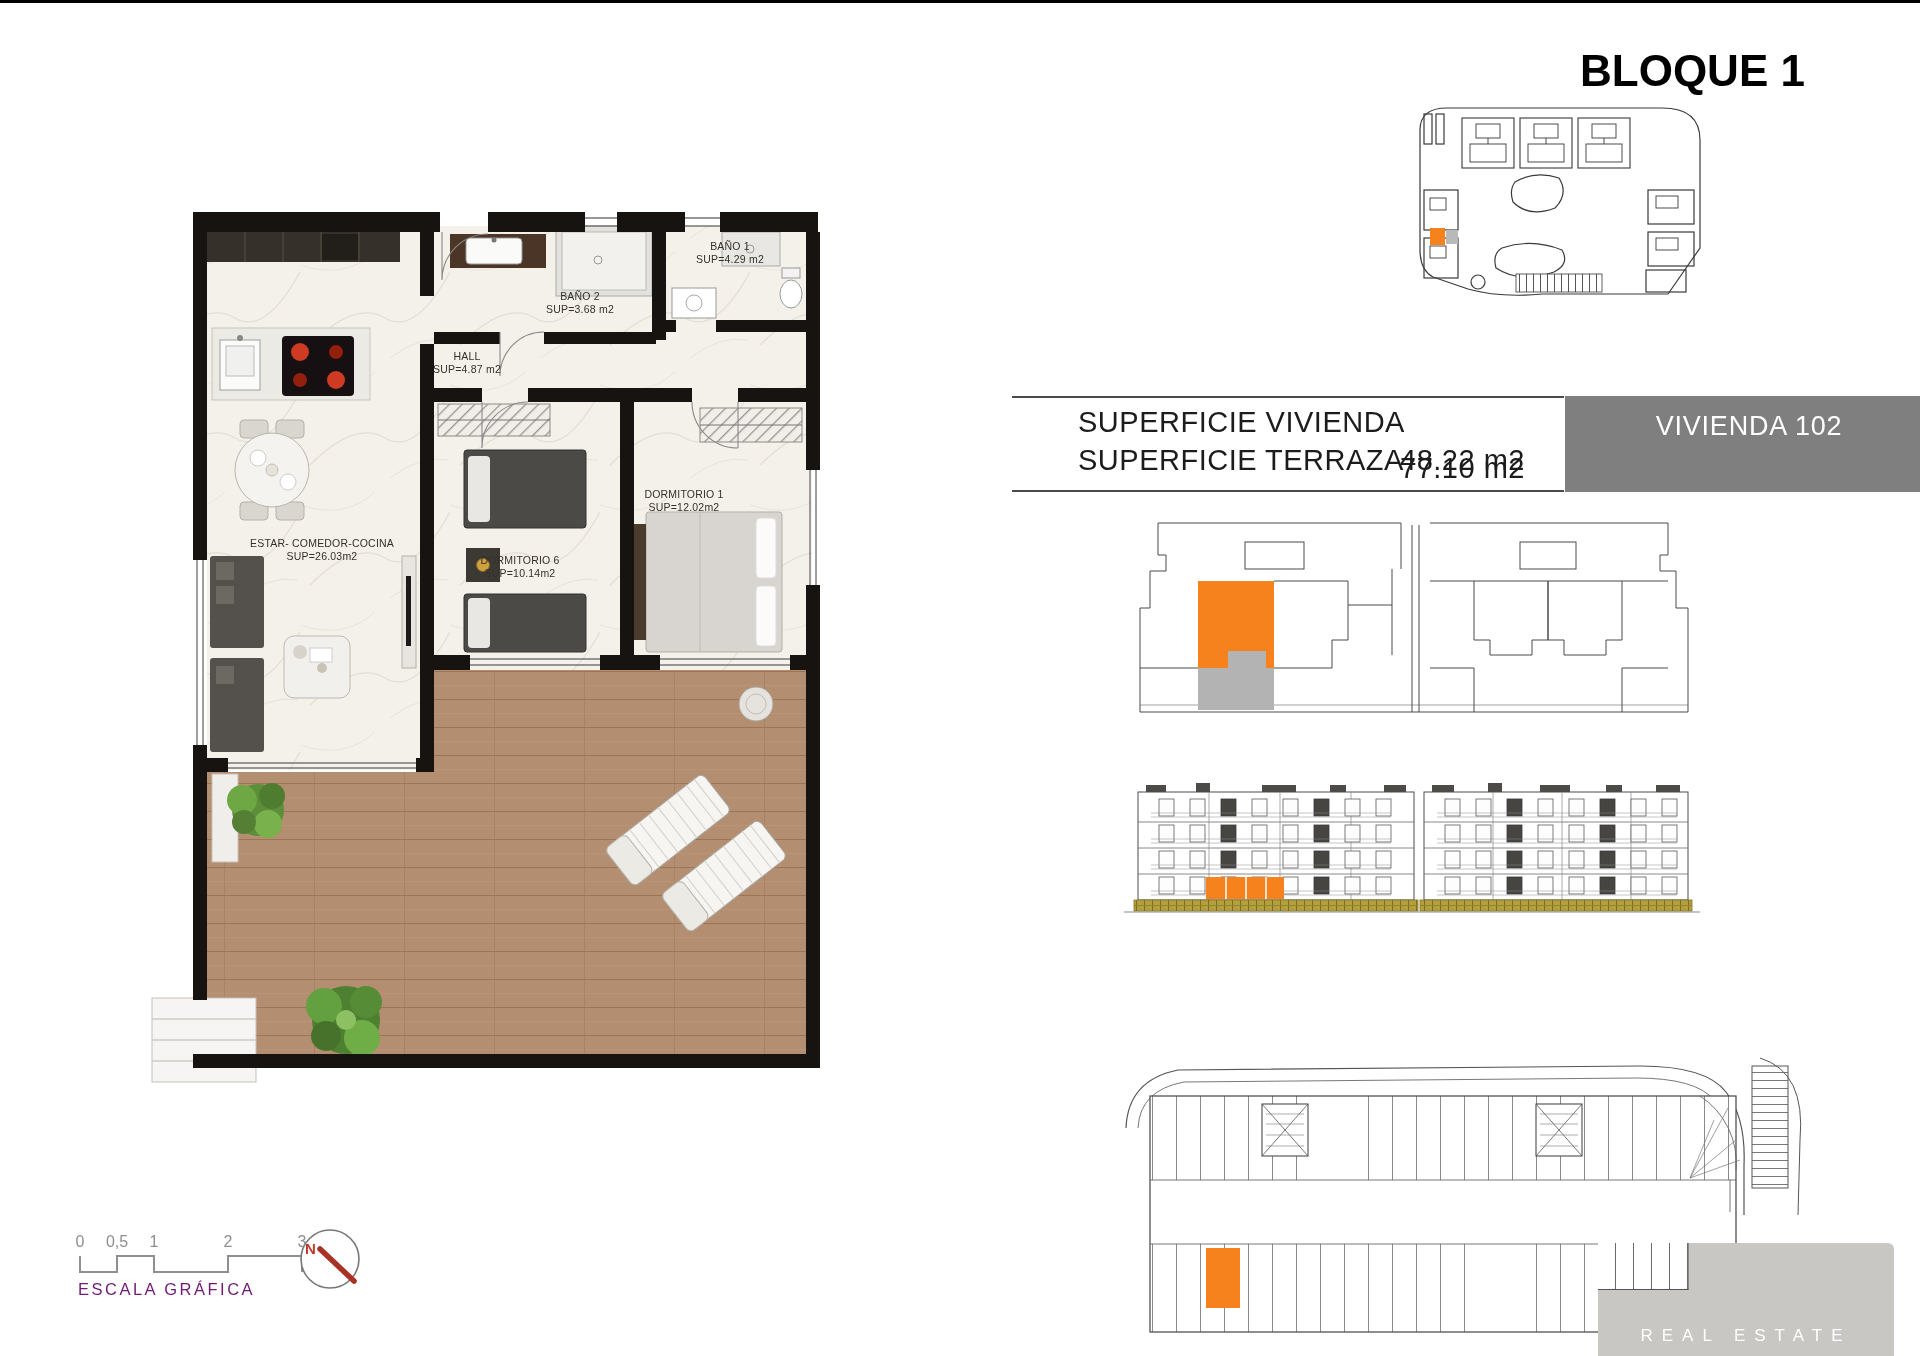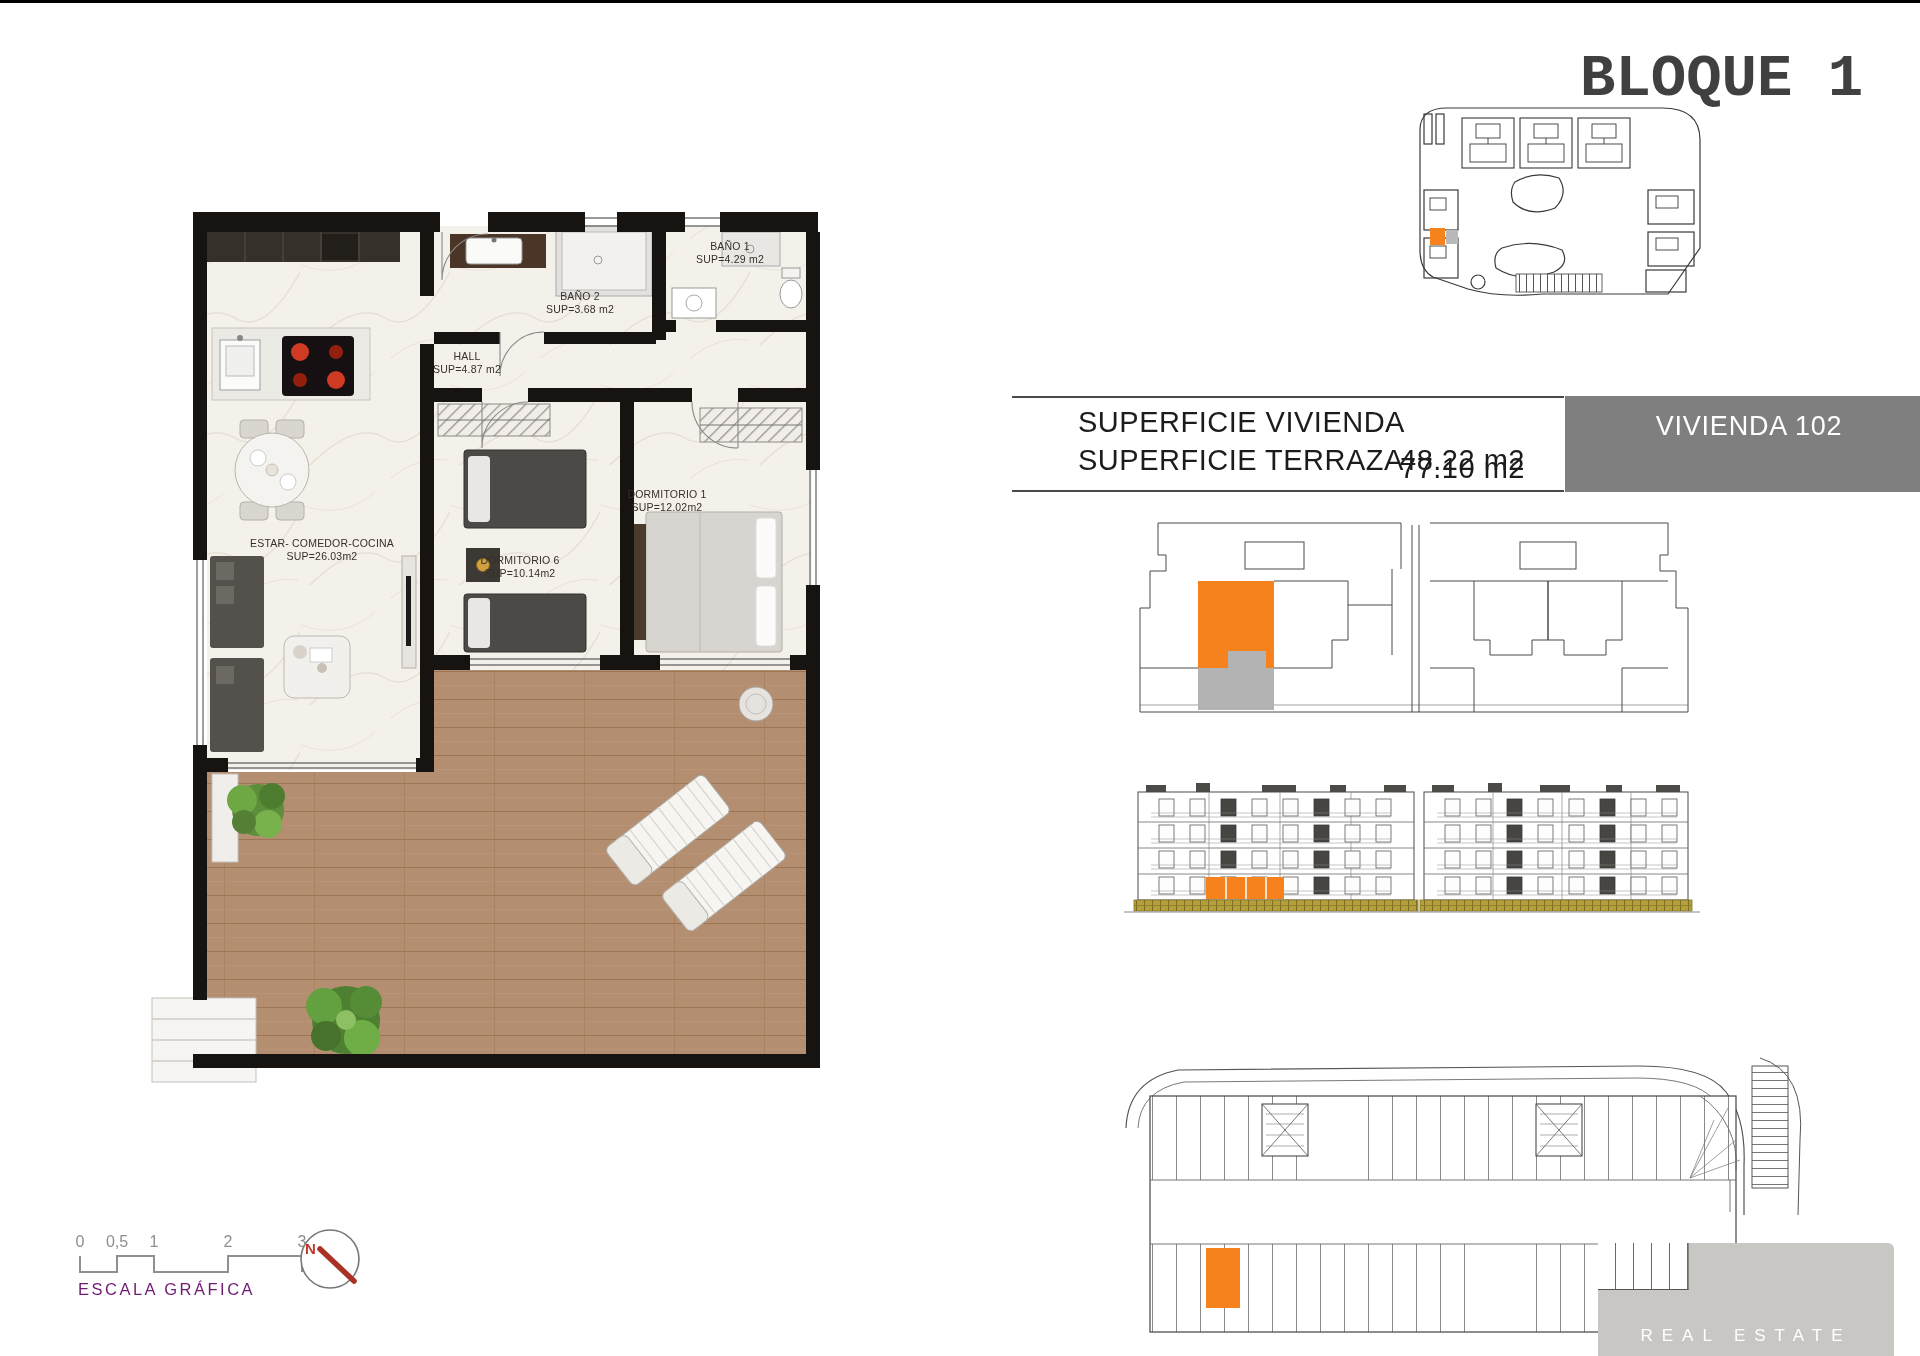--- a/index.html
+++ b/index.html
@@ -1,21 +1,21 @@
 <!DOCTYPE html>
 <html><head>
 <meta charset="utf-8">
 <style>
   html,body{margin:0;padding:0;background:#ffffff;}
   #page{position:relative;width:1920px;height:1356px;background:#ffffff;overflow:hidden;
         font-family:"Liberation Sans",sans-serif;}
   .abs{position:absolute;}
   #top-border{top:0;left:0;width:1920px;height:3px;background:#000;}
-  #page-title{left:1580px;top:46px;width:300px;font-size:59px;font-weight:bold;color:#404040;
-              letter-spacing:0px;white-space:nowrap;font-family:Liberation Mono, monospace;}
+  #page-title{left:1580px;top:46px;width:300px;font-size:44px;font-weight:bold;color:#000000;
+              letter-spacing:0px;white-space:nowrap;}
   
   #draw{left:0;top:0;z-index:1;}
   
   .info-rule{height:2px;background:#4a4a4a;z-index:2;}
   .info-text{font-size:29px;color:#1c1c1c;letter-spacing:.5px;white-space:nowrap;z-index:2;}
   #unit-badge{left:1565px;top:396px;width:368px;height:96px;background:#7f7f7f;color:#fff;
               text-align:center;font-size:27px;line-height:39px;padding-top:11px;box-sizing:border-box;
               letter-spacing:.8px;z-index:2;}
   
   .rlabel{position:absolute;transform:translate(-50%,-50%);display:flex;flex-direction:column;
@@ -385,21 +385,21 @@
     <span>SUP=4.87 m2</span>
   </div>
   <div class="rlabel" style="left:580px;top:302px;">
     <span>BAÑO 2</span>
     <span>SUP=3.68 m2</span>
   </div>
   <div class="rlabel" style="left:730px;top:252px;">
     <span>BAÑO 1</span>
     <span>SUP=4.29 m2</span>
   </div>
-  <div class="rlabel" style="left:667px;top:500px;">
+  <div class="rlabel" style="left:684px;top:500px;">
     <span>DORMITORIO 1</span>
     <span>SUP=12.02m2</span>
   </div>
   <div class="rlabel" style="left:520px;top:566px;">
     <span>DORMITORIO 6</span>
     <span>SUP=10.14m2</span>
   </div>
 
   <span class="tick" style="left:80px;top:1233px;">0</span>
   <span class="tick" style="left:117px;top:1233px;">0,5</span>

